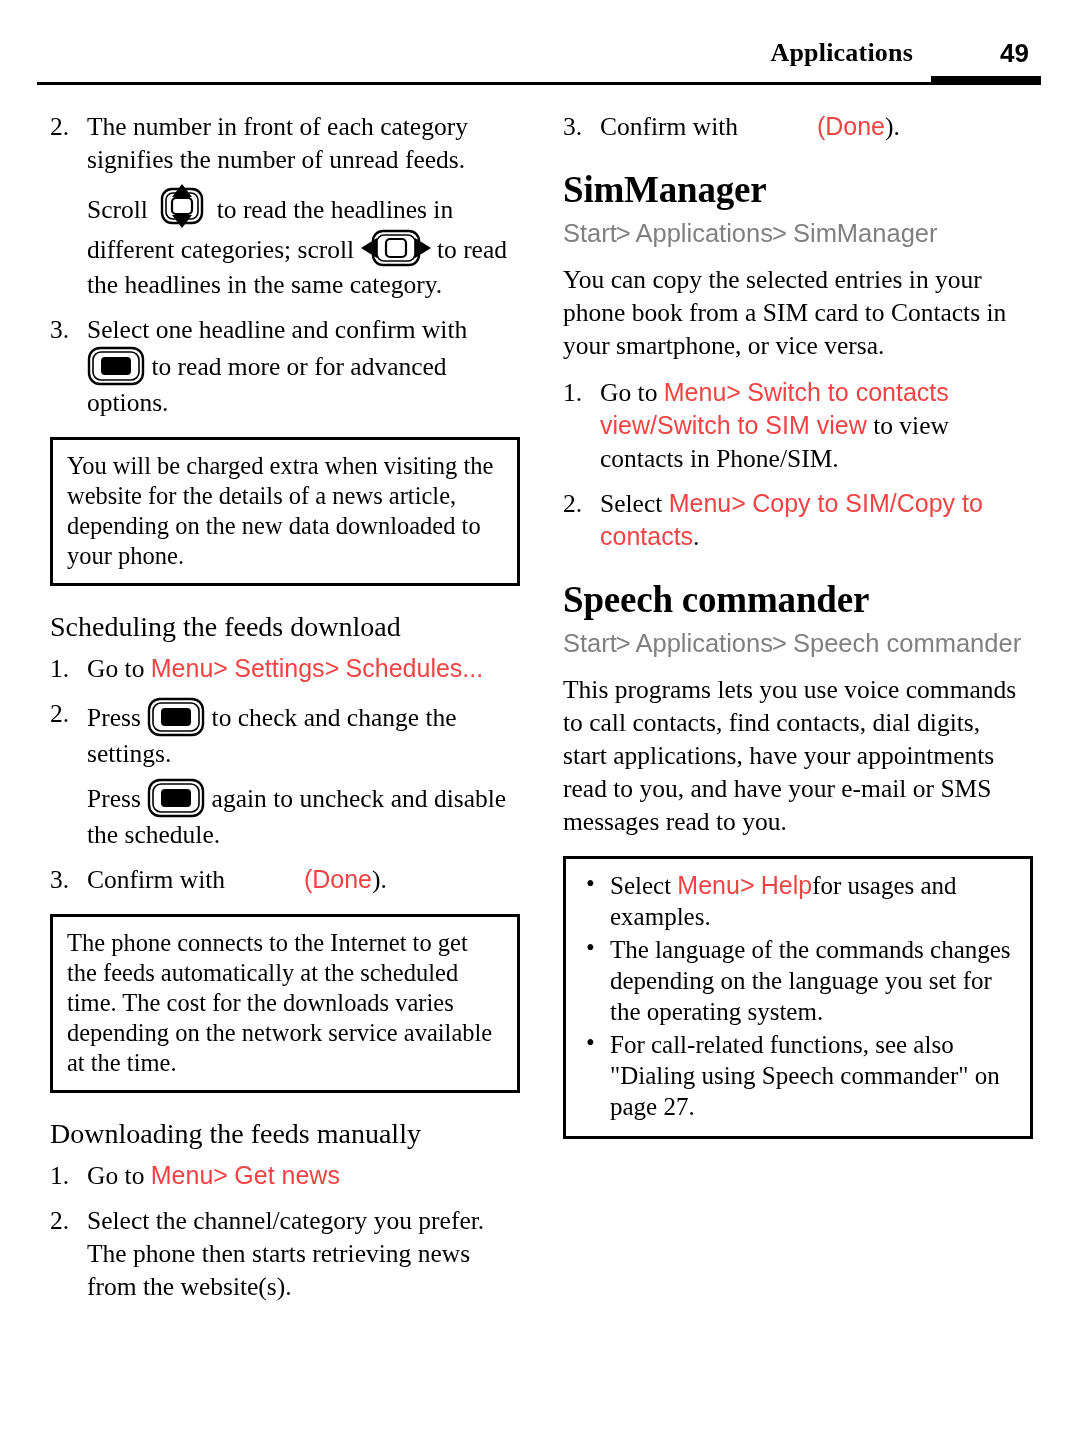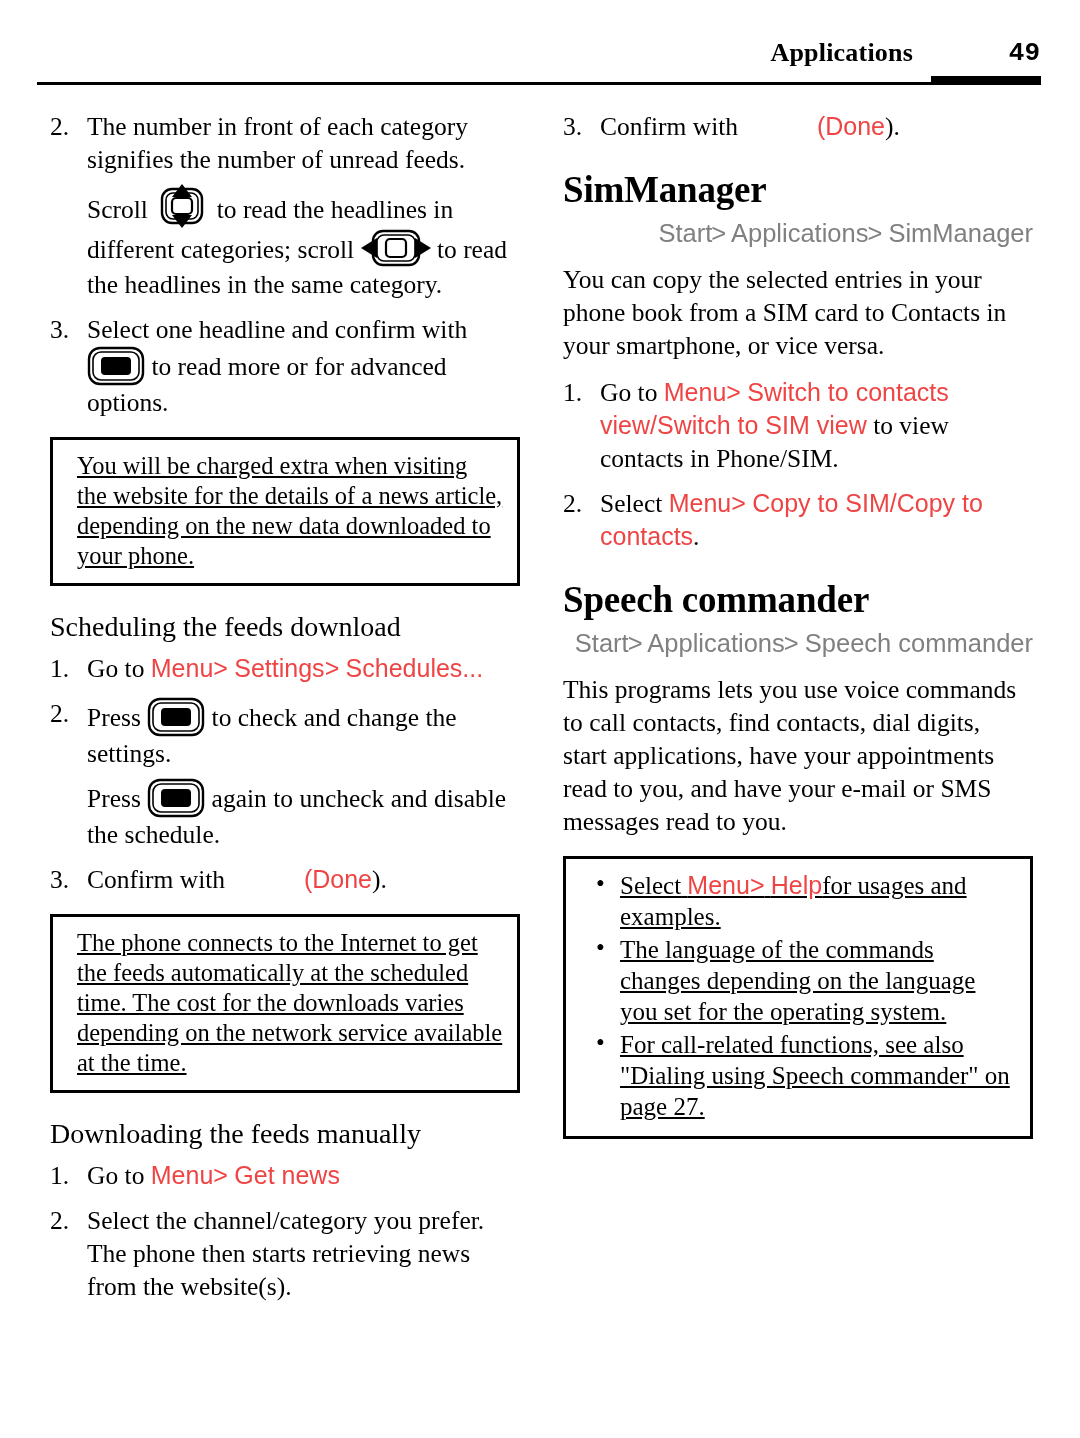--- a/index.html
+++ b/index.html
@@ -37,23 +37,23 @@
     right: 128px;
     top: 0px;
     font-family: "Liberation Serif", "DejaVu Serif", serif;
     font-weight: bold;
     font-size: 26px;
     letter-spacing: 0.2px;
     white-space: nowrap;
   }
   .header-pageno {
     position: absolute;
-    right: 1px;
+    right: 12px;
     top: 0px;
-    font-family: Liberation Mono, monospace;
+    font-family: Liberation Sans, sans-serif;
     font-weight: bold;
     font-size: 26px;
     white-space: nowrap;
   }
   .header-rule-thin {
     position: absolute;
     left: 0px;
     top: 44px;
     width: 894px;
     height: 3px;
@@ -106,21 +106,20 @@
     font-family: "Liberation Sans", "DejaVu Sans", sans-serif;
     color: #ef4444;
     font-size: 25px;
   }
   .crumb {
     font-family: "Liberation Sans", "DejaVu Sans", sans-serif;
     color: #808080;
     font-size: 25.5px;
     line-height: 32px;
     margin: 0 0 14px 0;
-    text-align: right;
   }
   .crumb .sep, .ui .sep {
     font-family: "Liberation Sans", "DejaVu Sans", sans-serif;
     letter-spacing: -2px;
     margin: 0 1px 0 -1px;
   }
 
   
   .olist { margin: 0 0 10px 0; }
   .oitem {
@@ -154,24 +153,23 @@
     position: absolute;
     left: 6px;
     top: -2px;
     font-size: 25px;
     line-height: 31px;
   }
 
   
   .notebox {
     border: 3px solid #000;
-    padding: 11px 14px 12px 24px;
+    padding: 11px 14px 12px 14px;
     margin: 18px 0 20px 0;
     box-sizing: border-box;
-    text-decoration: underline;
   }
   .notebox p {
     margin: 0;
     font-size: 24.5px;
     line-height: 30px;
   }
 
   
   .keyicon {
     display: inline-block;

